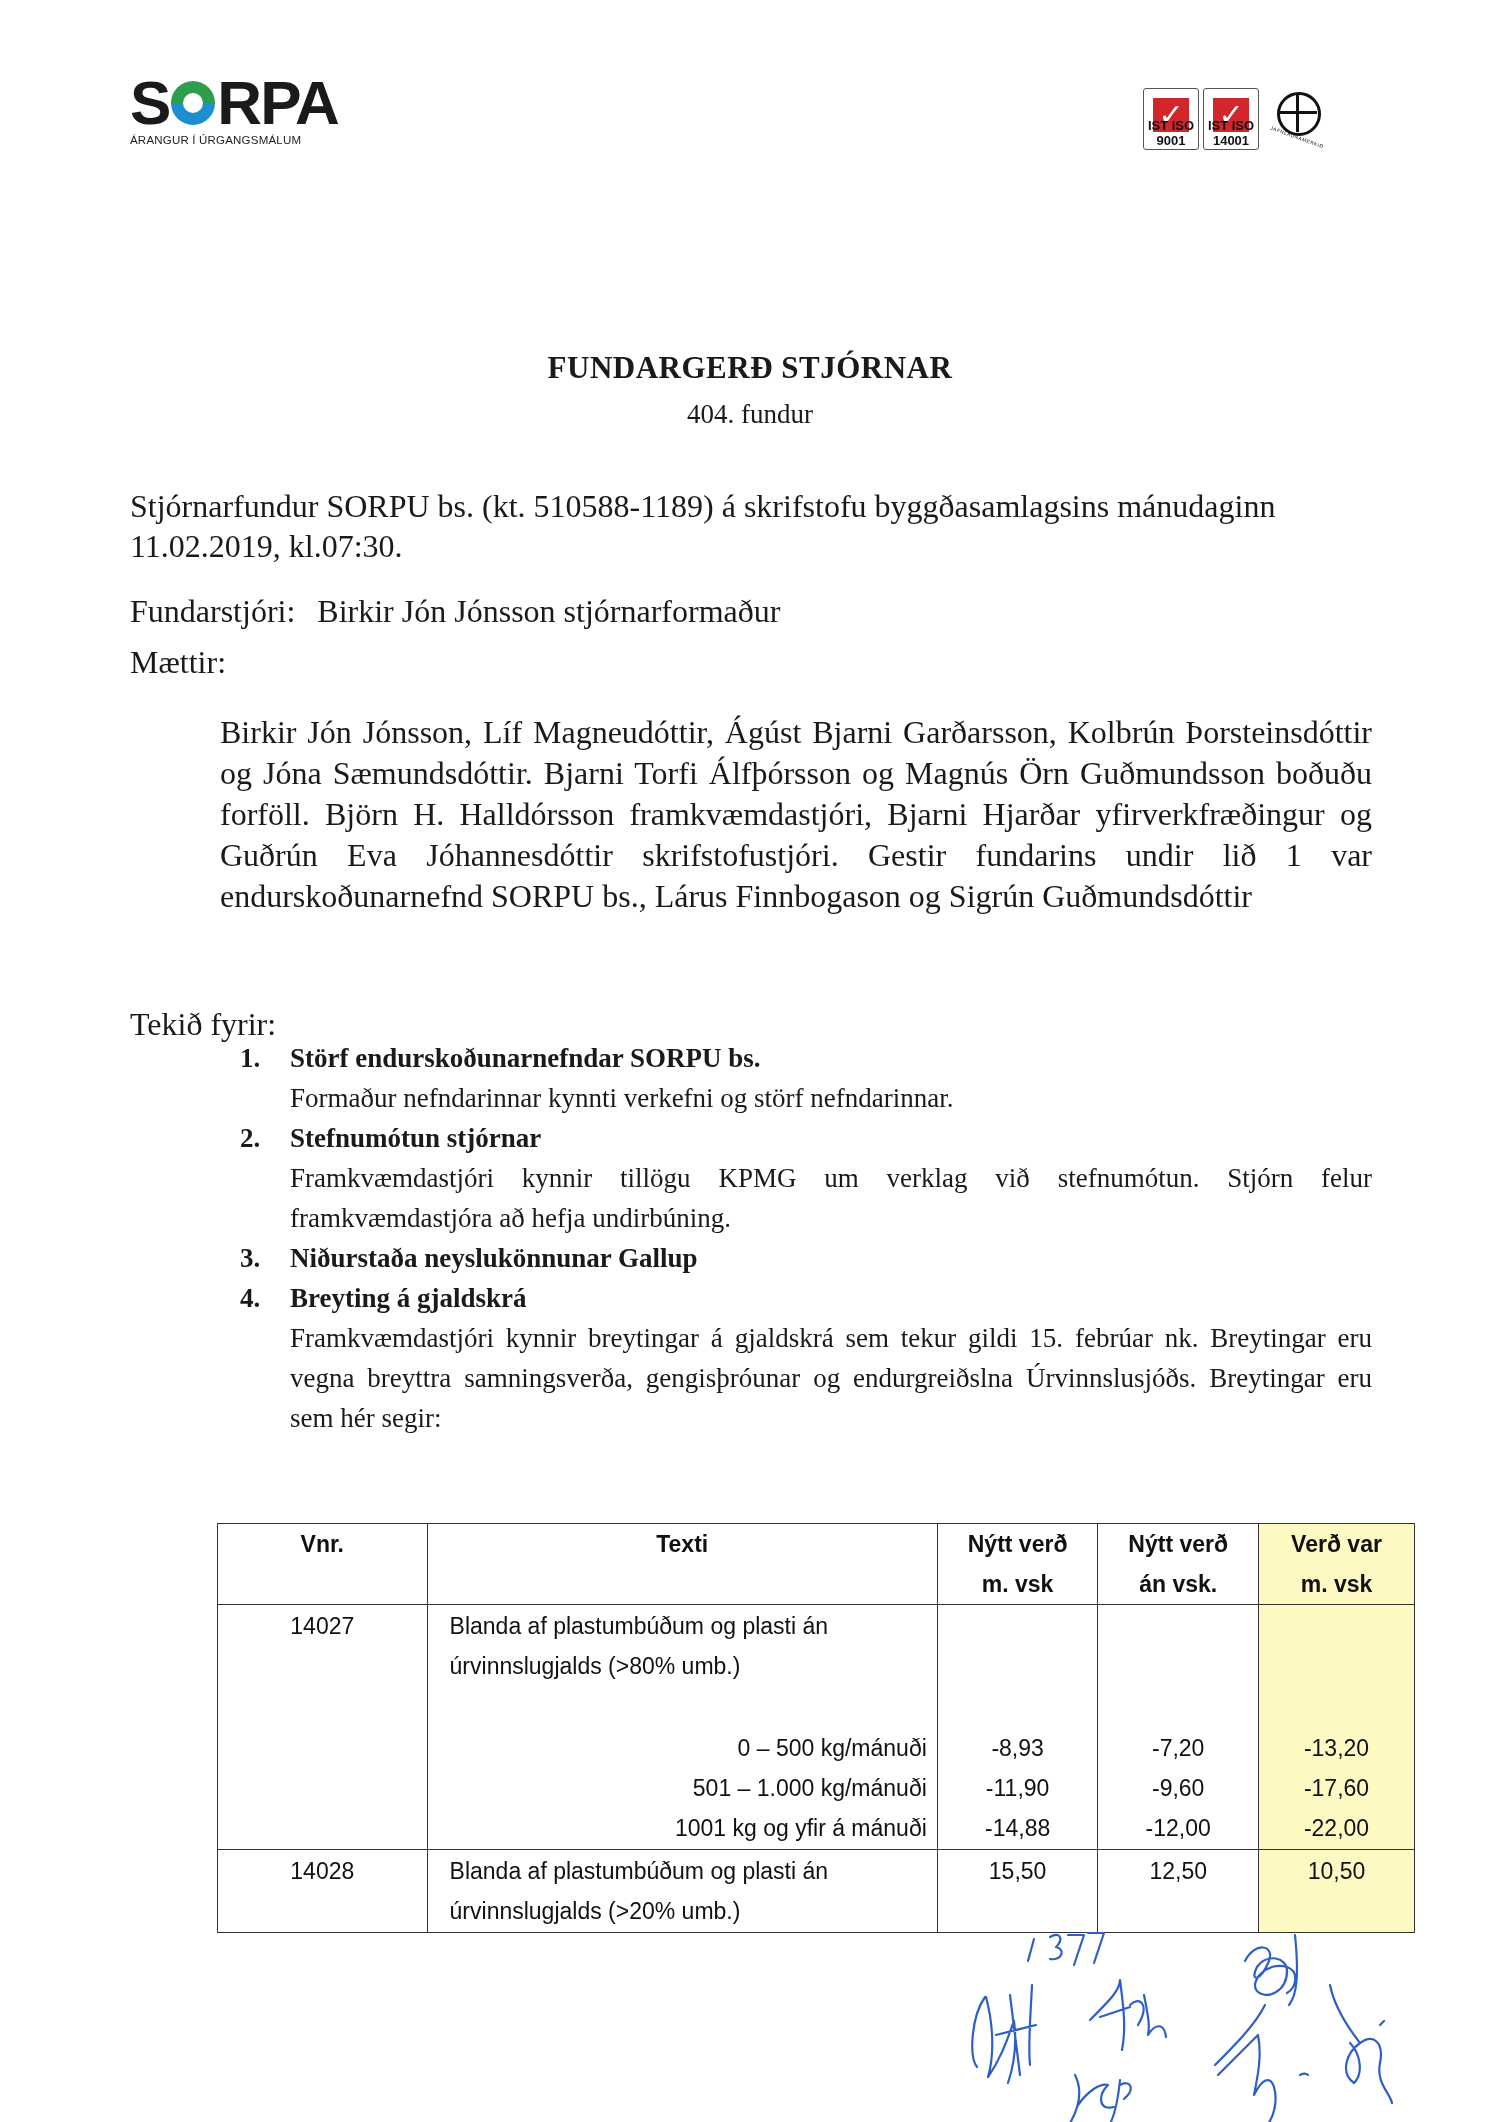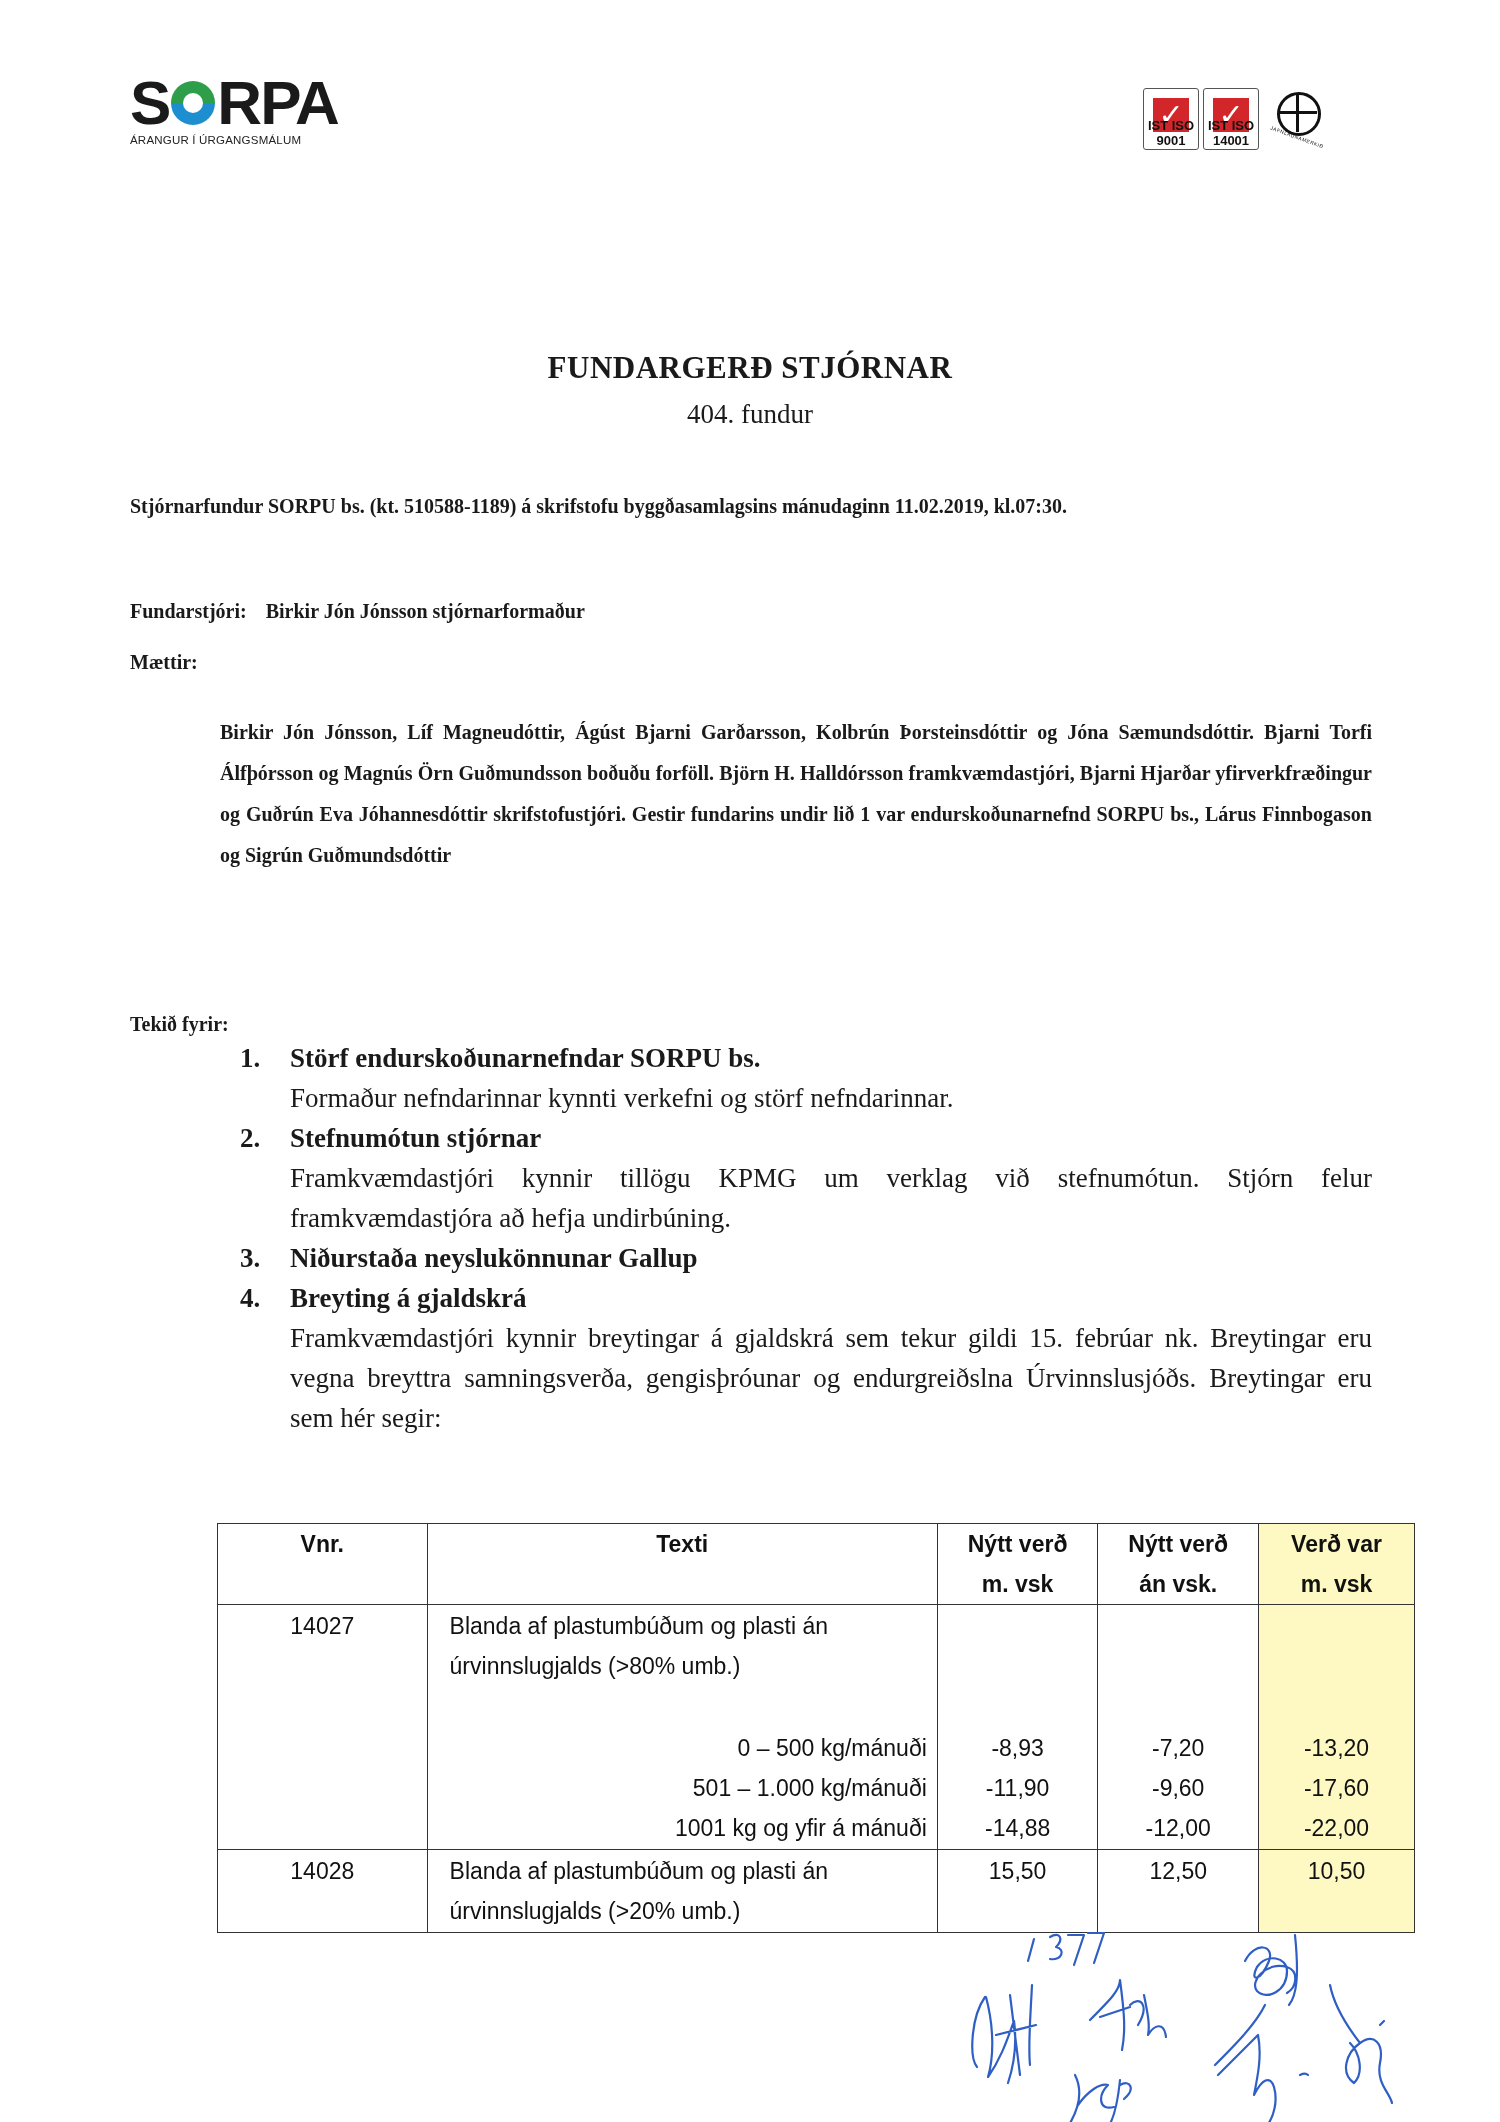--- a/index.html
+++ b/index.html
@@ -29,21 +29,21 @@
                    border-radius: 50%; }
   .eq-seal .v { position: absolute; left: 27px; top: 6px; width: 3px; height: 38px; background: #111; }
   .eq-seal .h { position: absolute; left: 10px; top: 23px; width: 38px; height: 3px; background: #111; }
   .eq-seal .txt { position: absolute; left: 0; top: 46px; font-size: 5px; font-family: "Liberation Sans", sans-serif;
                   transform: rotate(20deg); color: #111; letter-spacing: 0.5px; }
 
   
   .title { position: absolute; top: 350px; left: 0; width: 1500px; text-align: center;
            font-weight: bold; font-size: 31px; letter-spacing: 0.5px; }
   .meeting-no { position: absolute; top: 399px; left: 0; width: 1500px; text-align: center; font-size: 27px; }
-  .para { position: absolute; left: 130px; width: 1240px; font-size: 20px; line-height: 40px; font-weight: bold; }
+  .para { position: absolute; left: 130px; width: 1240px; font-size: 32px; line-height: 40px; }
   .intro { top: 486px; }
   .chair { top: 591px; }
   .chair .lbl { margin-right: 14px; }
   .present-label { top: 642px; }
   .present { left: 220px; width: 1152px; top: 712px; text-align: justify; line-height: 41px; }
   .taken { top: 1004px; }
 
   .agenda { position: absolute; left: 240px; width: 1132px; top: 1038px; font-size: 27px; line-height: 40px; }
   .agenda-item { position: relative; padding-left: 50px; }
   .agenda-num { position: absolute; left: 0; top: 0; font-weight: bold; }

